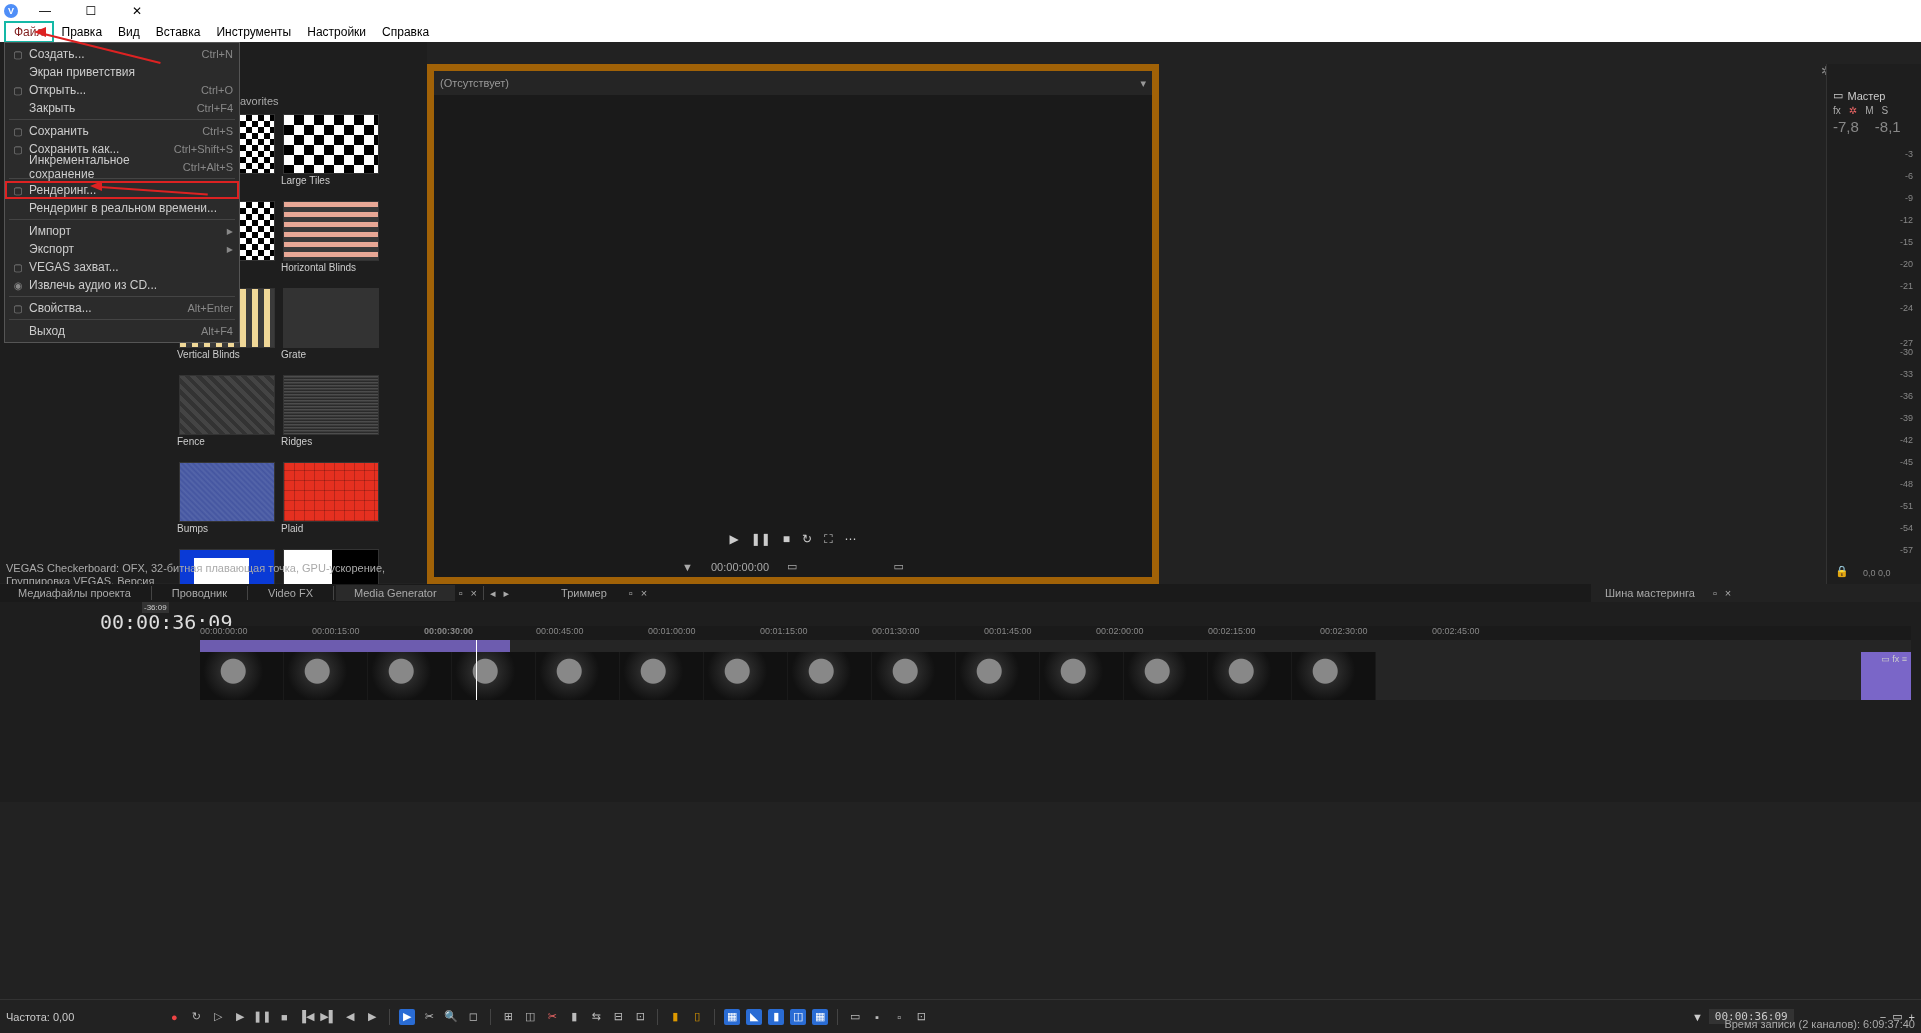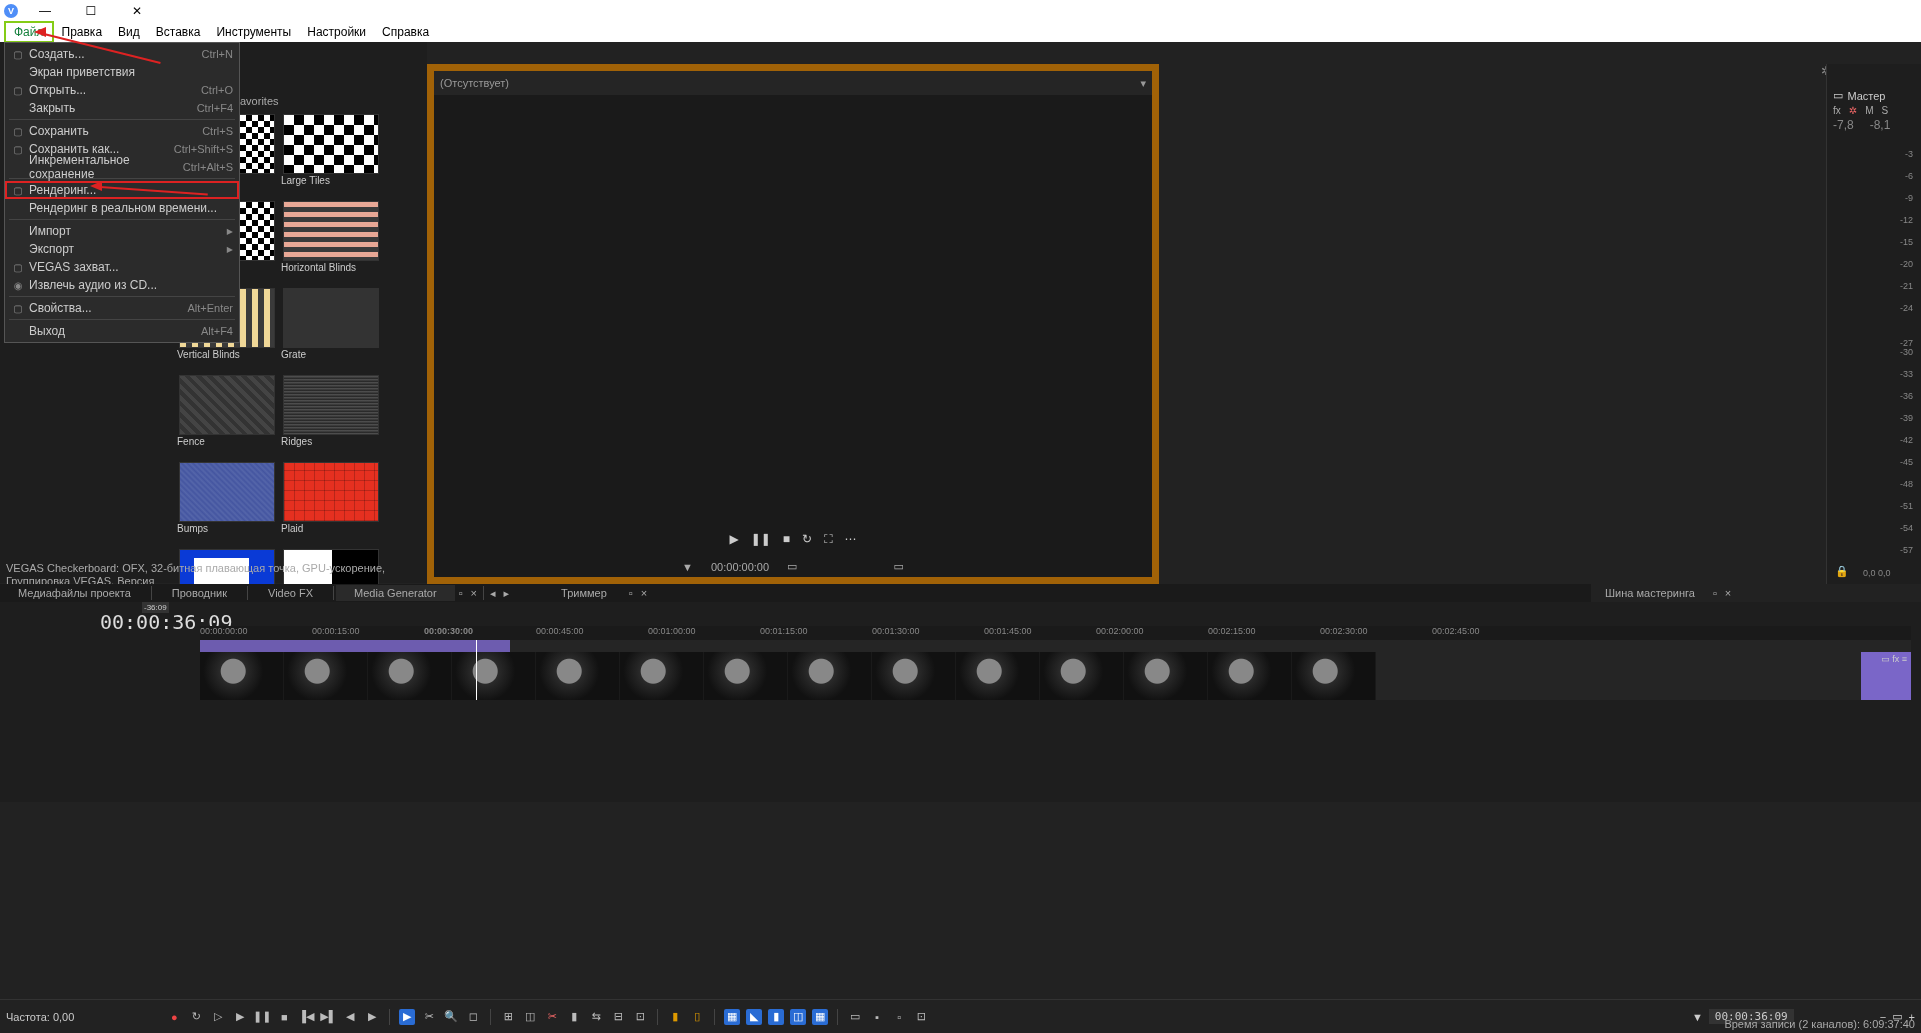--- a/index.html
+++ b/index.html
@@ -3,21 +3,21 @@
 <meta charset="utf-8">
 <style>
 *{margin:0;padding:0;box-sizing:border-box;font-family:"Segoe UI",Tahoma,sans-serif;user-select:none}
 body{background:#1a1a1a;color:#ccc;font-size:11px;overflow:hidden;width:1921px;height:1033px;position:relative}
 .titlebar{height:22px;background:#fff;display:flex;align-items:center;padding:0 4px;color:#000}
 .titlebar .icon{width:14px;height:14px;background:#4f8ef7;border-radius:50%;display:flex;align-items:center;justify-content:center;color:#fff;font-size:9px;font-weight:bold;margin-right:4px}
 .titlebar .title{flex:1;font-size:12px}
 .titlebar .winbtn{width:46px;height:22px;display:flex;align-items:center;justify-content:center;font-size:12px}
 .menubar{height:20px;background:#fff;display:flex;align-items:center;padding:0 4px;color:#000;font-size:12px}
 .menubar .item{padding:2px 8px;cursor:default}
-.menubar .item.active{border:2px solid #84cc16;color:#15803d}
+.menubar .item.active{border:2px solid #14b8a6;color:#7f1d1d}
 .dropdown{position:absolute;top:42px;left:4px;width:236px;background:#2b2b2b;border:1px solid #555;z-index:100;font-size:12px;color:#ccc;padding:2px 0}
 .dropdown .row{display:flex;align-items:center;height:18px;padding:0 6px;position:relative}
 .dropdown .row.highlight{border:2px solid #d22;padding:0 4px;height:18px}
 .dropdown .sep{height:1px;background:#444;margin:2px 4px}
 .dropdown .ricon{width:14px;margin-right:4px;text-align:center;font-size:10px;color:#888}
 .dropdown .label{flex:1}
 .dropdown .shortcut{color:#888;font-size:11px}
 .dropdown .arrow{color:#888;font-size:8px}
 .arrow-line{position:absolute;background:#d22;height:2px;transform-origin:left center;z-index:101}
 .arrow-head{position:absolute;width:0;height:0;border-top:5px solid transparent;border-bottom:5px solid transparent;border-right:12px solid #d22;z-index:101}
@@ -44,21 +44,21 @@
 .desc{position:absolute;left:6px;top:520px;right:6px;font-size:11px;color:#aaa;line-height:13px}
 .preview{position:absolute;left:427px;top:22px;width:732px;height:520px;background:#1a1a1a;border:7px solid #a16207}
 .preview .header{height:24px;background:#252525;display:flex;align-items:center;padding:0 6px;color:#999;font-size:11px}
 .preview .header .src{flex:1}
 .preview .transport{position:absolute;bottom:28px;left:0;right:0;height:20px;display:flex;align-items:center;justify-content:center;gap:12px;color:#ccc;font-size:12px}
 .preview .footer{position:absolute;bottom:4px;left:0;right:0;display:flex;align-items:center;justify-content:center;gap:18px;color:#aaa;font-size:11px}
 .master{position:absolute;right:0;top:22px;width:95px;height:520px;background:#1e1e1e;border-left:1px solid #333}
 .master .top{height:22px;display:flex;align-items:center;padding:0 6px;gap:10px;color:#999;font-size:12px}
 .master .label{padding:3px 6px;font-size:11px;color:#ccc;display:flex;align-items:center;gap:4px}
 .master .fxrow{padding:0 6px;font-size:10px;color:#aaa;display:flex;gap:8px}
-.master .db{padding:2px 6px;font-size:12px;color:#888;display:flex;gap:16px}
+.master .db{padding:2px 6px;font-size:15px;color:#888;display:flex;gap:16px}
 .master .meter{position:absolute;left:56px;top:85px;width:30px;bottom:30px}
 .master .meter .tick{position:absolute;right:0;font-size:9px;color:#888}
 .master .lock{position:absolute;bottom:6px;left:8px;color:#888;font-size:11px}
 .master .zeros{position:absolute;bottom:6px;left:36px;color:#888;font-size:9px}
 .tabs{position:absolute;left:0;top:542px;right:330px;height:18px;background:#1a1a1a;display:flex;align-items:center;font-size:11px;color:#aaa}
 .tabs .tab{padding:2px 18px}
 .tabs .tab.active{background:#2a2a2a}
 .tabs .sep{width:1px;height:14px;background:#444;margin:0 2px}
 .trim{position:absolute;right:0;top:542px;width:330px;height:18px;display:flex;align-items:center;font-size:11px;color:#aaa}
 .trim .tab{padding:2px 14px}

